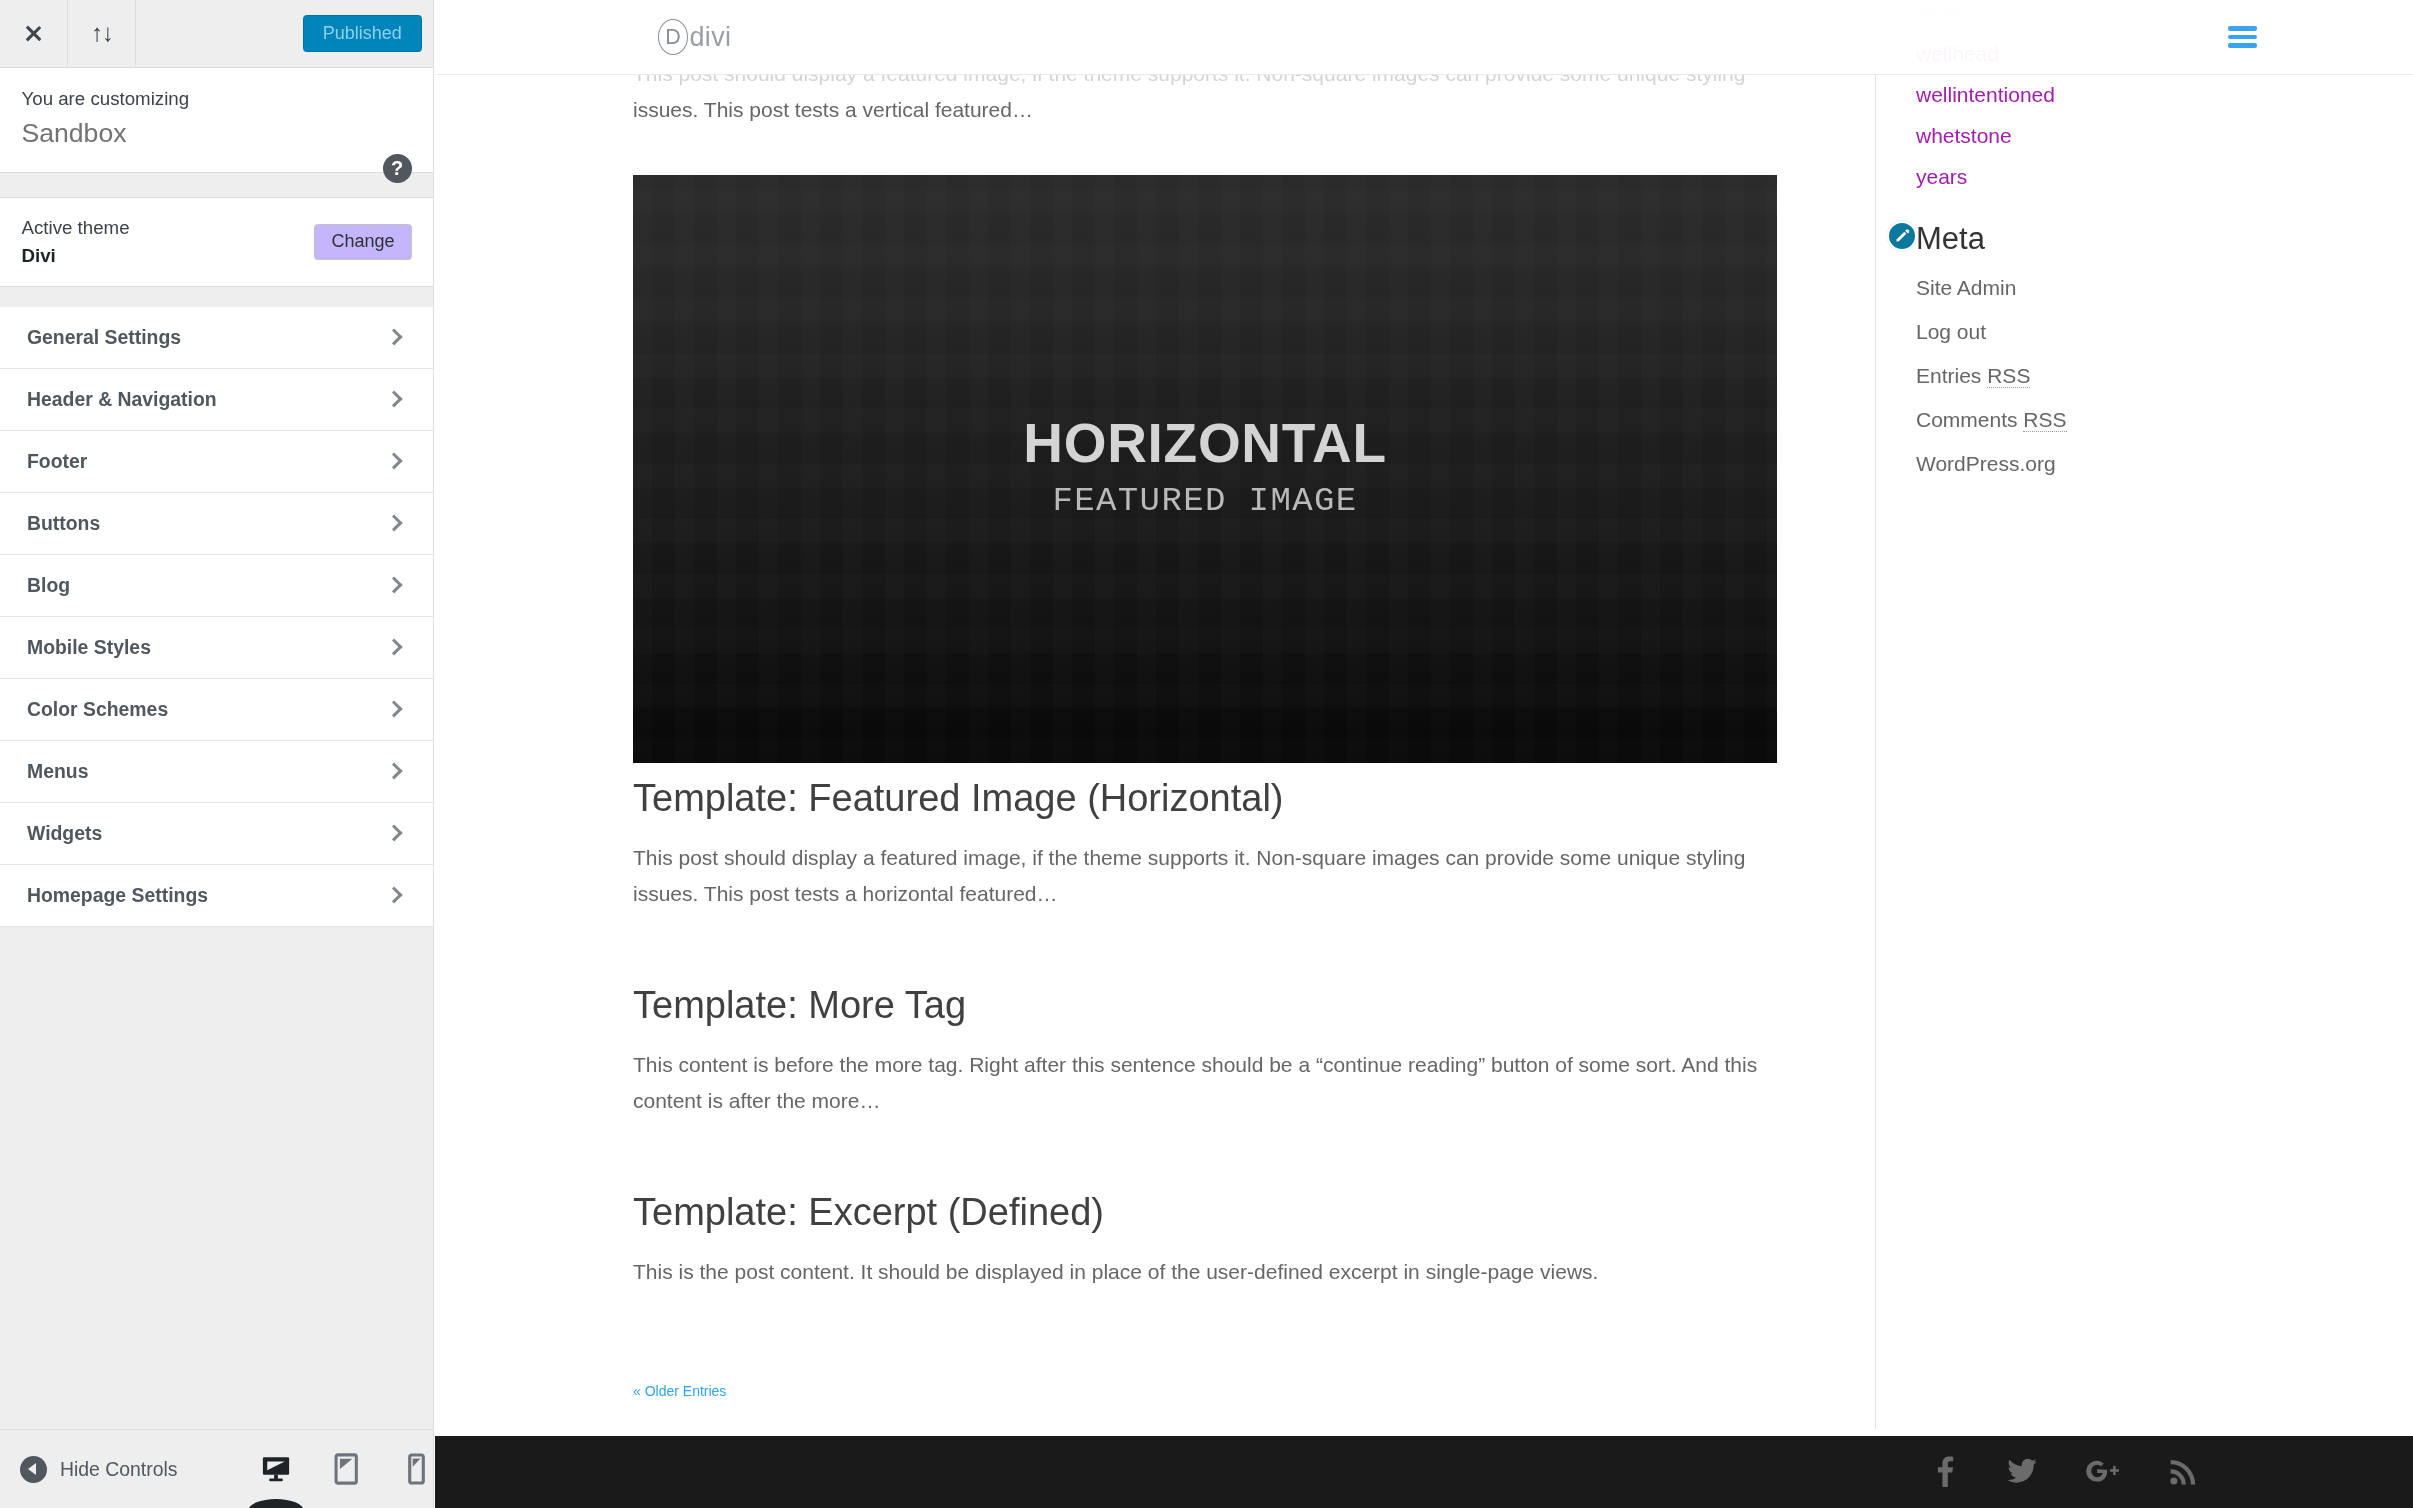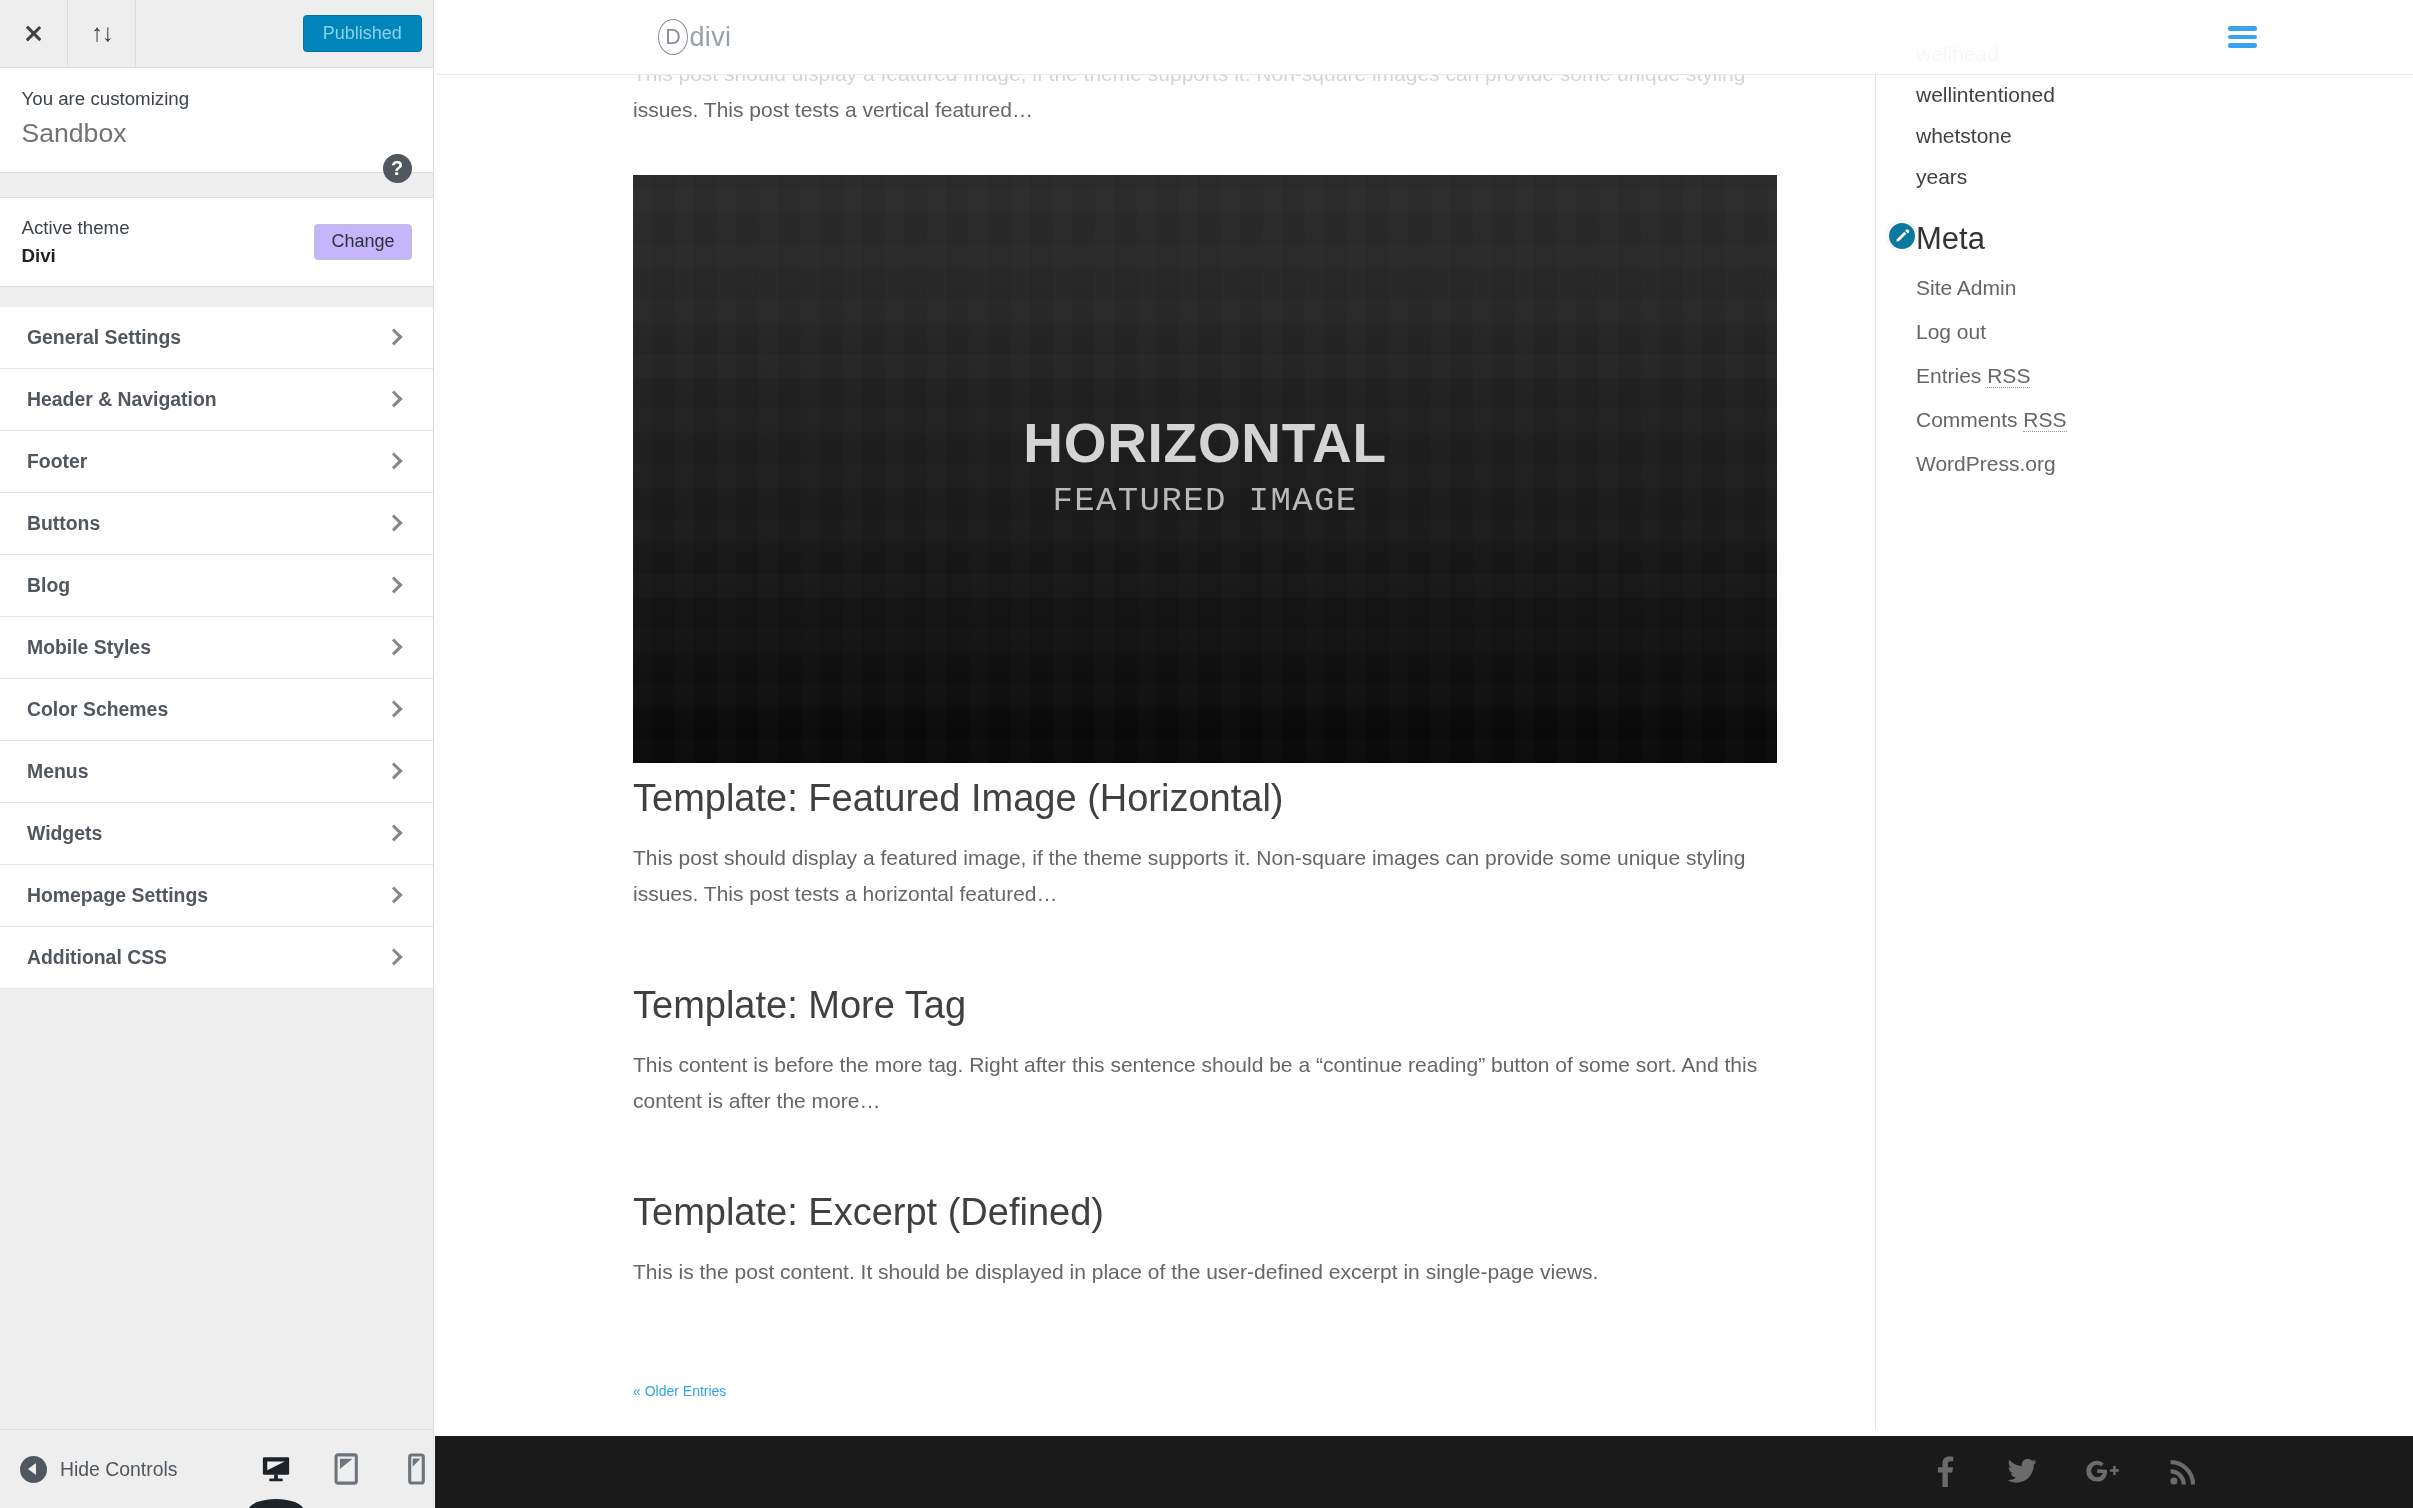--- a/index.html
+++ b/index.html
@@ -207,21 +207,21 @@
     font-size: 14px; color: #2ea3f2; cursor: pointer;
   }
 
   
   #widget-col {
     position: absolute; left: 1440px; top: 0;
     width: 445px; border-left: 0.7px solid #e2e2e2;
     padding-left: 40px; min-height: 1429px;
   }
   .tagcloud-item {
-    font-size: 21px; color: #404040; line-height: 1; cursor: pointer;
+    font-size: 21px; color: #a21caf; line-height: 1; cursor: pointer;
     margin-bottom: 20px; display: block;
   }
   .tagcloud-item.clipped { opacity: 0.25; margin-bottom: 21.5px; }
   #meta-widget { margin-top: 33px; position: relative; }
   #meta-title {
     font-size: 31px; color: #333; font-weight: 400; line-height: 1.2;
   }
   #meta-edit-icon {
     position: absolute; left: -29px; top: 1.4px;
     width: 30px; height: 30px; border-radius: 50%;
@@ -312,24 +312,20 @@
       <div class="cust-item">
         <span class="lbl">Menus</span>
         <span class="chev"></span>
       </div>
       <div class="cust-item">
         <span class="lbl">Widgets</span>
         <span class="chev"></span>
       </div>
       <div class="cust-item">
         <span class="lbl">Homepage Settings</span>
-        <span class="chev"></span>
-      </div>
-      <div class="cust-item">
-        <span class="lbl">Additional CSS</span>
         <span class="chev"></span>
       </div>
     </div>
 
     <div id="cust-filler"></div>
 
     <div id="cust-bottom">
       <div id="hide-controls">
         <span id="hide-arrow">
           <span class="tri"></span>

